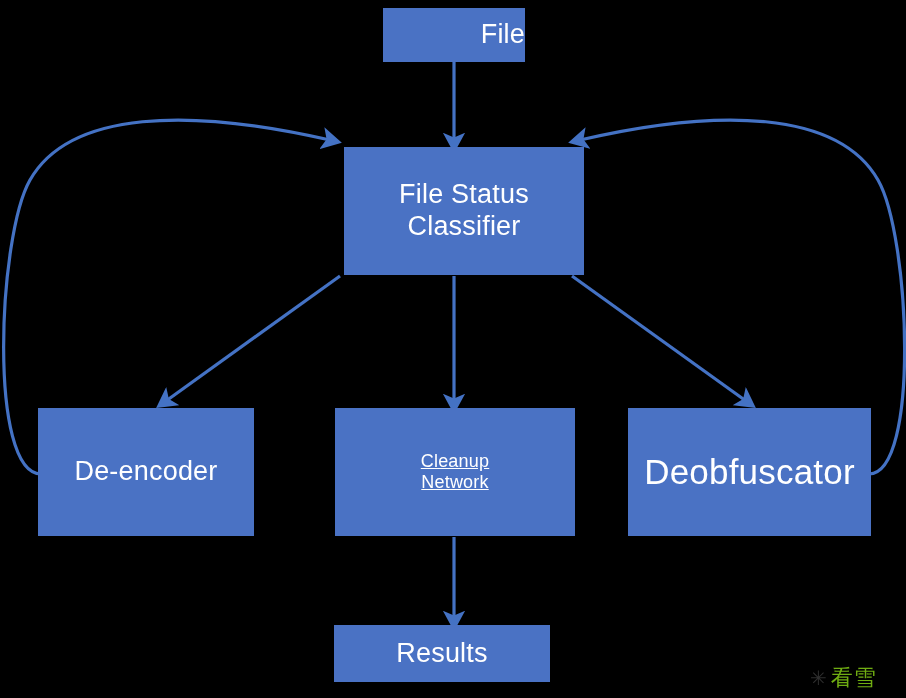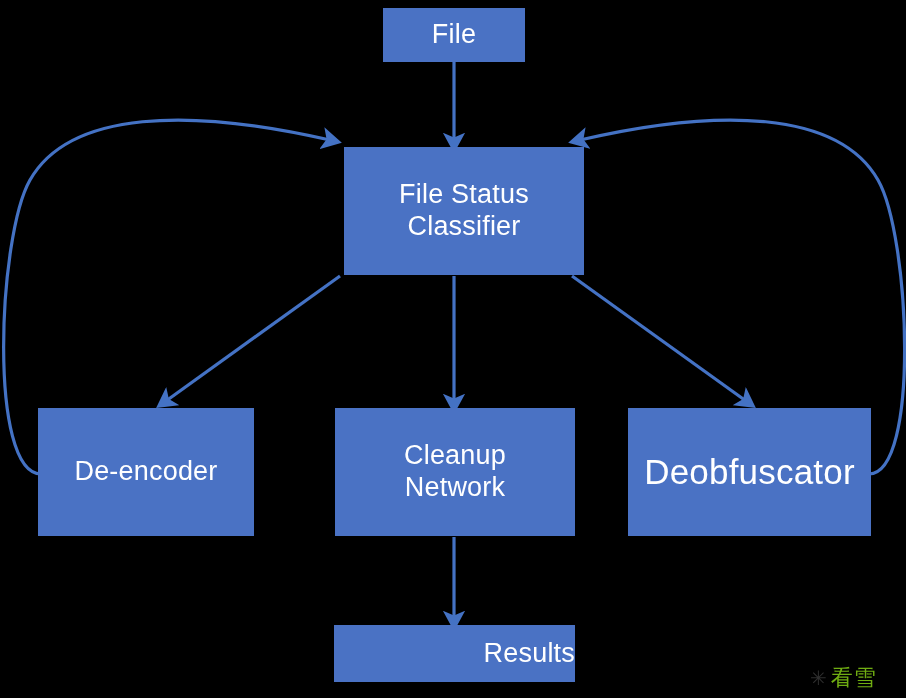--- a/index.html
+++ b/index.html
@@ -39,26 +39,26 @@
     line-height: 1.18;
     box-sizing: border-box;
     z-index: 2;
   }
   .node-label {
     display: block;
     width: 100%;
     white-space: pre-line;
   }
   
-  #node-file        { left: 383px; top: 8px;   width: 142px; height: 54px;  font-size: 27px; }
+  #node-file        { left: 383px; top: 8px;   width: 142px; height: 54px;  font-size: 27px; text-align: right; }
   #node-classifier  { left: 344px; top: 147px; width: 240px; height: 128px; font-size: 27px; }
   #node-deencoder   { left: 38px;  top: 408px; width: 216px; height: 128px; font-size: 27px; }
-  #node-cleanup     { left: 335px; top: 408px; width: 240px; height: 128px; font-size: 27px; }
+  #node-cleanup     { left: 335px; top: 408px; width: 240px; height: 128px; font-size: 18px; text-decoration: underline; }
   #node-deobf       { left: 628px; top: 408px; width: 243px; height: 128px; font-size: 35px; }
-  #node-results     { left: 334px; top: 625px; width: 241px; height: 57px;  font-size: 27px; text-align: right; }
+  #node-results     { left: 334px; top: 625px; width: 216px; height: 57px;  font-size: 27px; }
 
   #watermark {
     position: absolute;
     left: 810px;
     top: 663px;
     width: 92px;
     height: 30px;
     display: flex;
     align-items: center;
     gap: 4px;

